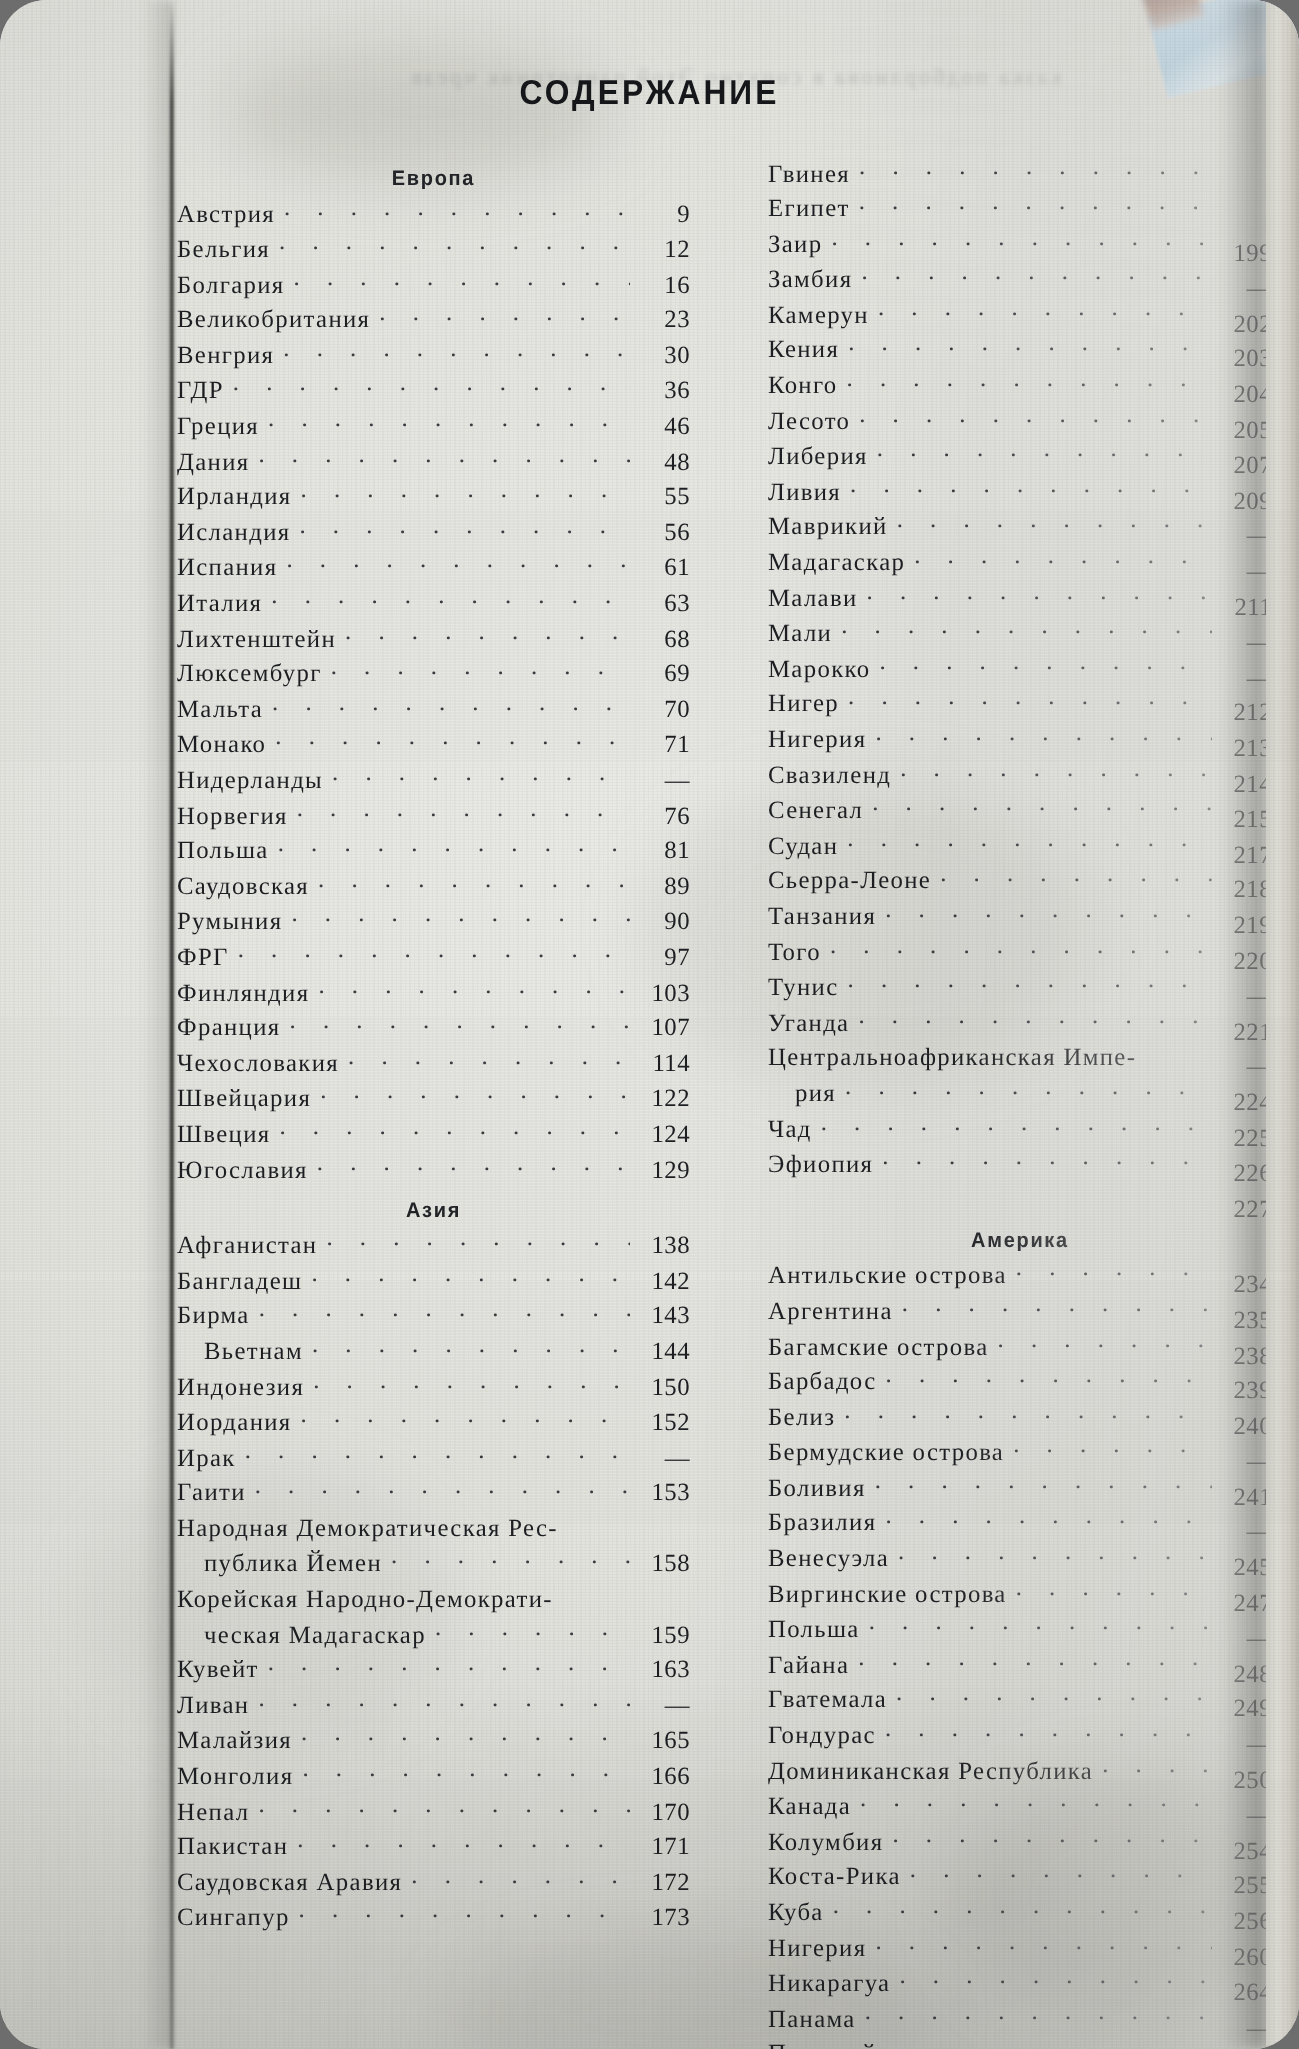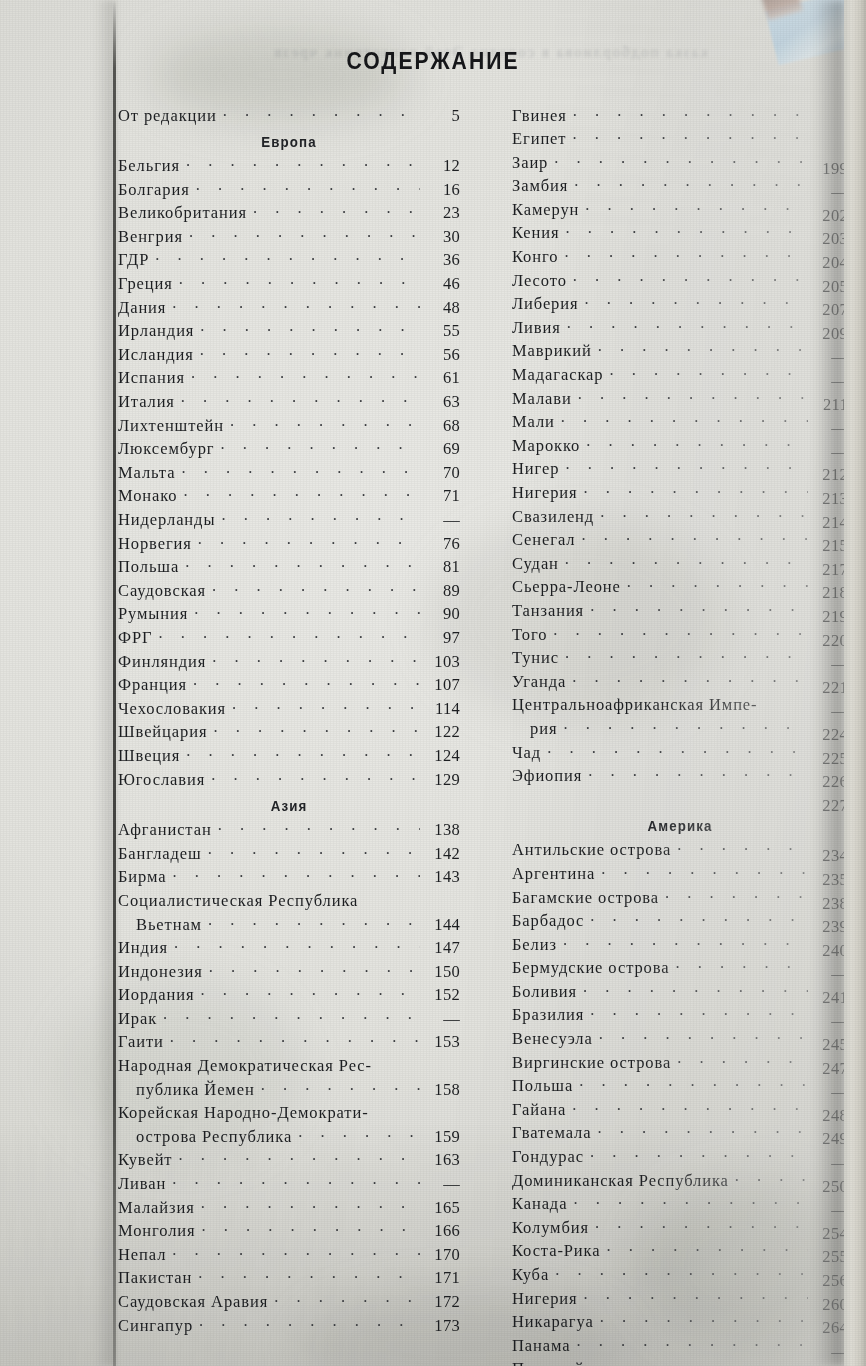--- a/index.html
+++ b/index.html
@@ -7,20 +7,21 @@
     padding: 0;
     background: #6d6d6d;
   }
   #page {
     position: relative;
     width: 866px;
     height: 1366px;
     overflow: hidden;
     background: #d9d9d4;
     font-family: "Liberation Serif", serif;
+    border-radius: 31px;
   }
   
   #paper {
     position: absolute;
     inset: 0;
     background:
       radial-gradient(ellipse 120% 80% at 45% 40%, #e9e9e5 0%, #e3e3de 45%, #d5d5cf 78%, #c9c9c2 100%);
   }
   #paper-tone {
     position: absolute;
@@ -218,27 +219,27 @@
   <div id="blue-object-2"></div>
 
   <div id="gutter-left-shadow"></div>
   <div id="gutter-left"></div>
 
   <div id="ghost-line">казка подборлиова в сопутно Этой  панкотринк чрезв</div>
 
   <div id="title">СОДЕРЖАНИЕ</div>
 
   <div class="column" id="col-left" style="top:104px;">
-      <div class="entry">
-        <span class="name">От редакции</span>
-        <span class="leader"></span>
-        <span class="page">5</span>
-      </div>
       <div class="section-head">Европа</div>
       <div class="entry">
+        <span class="name">Австрия</span>
+        <span class="leader"></span>
+        <span class="page">9</span>
+      </div>
+      <div class="entry">
         <span class="name">Бельгия</span>
         <span class="leader"></span>
         <span class="page">12</span>
       </div>
       <div class="entry">
         <span class="name">Болгария</span>
         <span class="leader"></span>
         <span class="page">16</span>
       </div>
       <div class="entry">
@@ -374,37 +375,27 @@
       </div>
       <div class="entry">
         <span class="name">Бангладеш</span>
         <span class="leader"></span>
         <span class="page">142</span>
       </div>
       <div class="entry">
         <span class="name">Бирма</span>
         <span class="leader"></span>
         <span class="page">143</span>
-      </div>
-      <div class="entry plain">
-        <span class="name">Социалистическая      Республика</span>
-        <span class="leader"></span>
-        <span class="page"></span>
       </div>
       <div class="entry cont">
         <span class="name">Вьетнам</span>
         <span class="leader"></span>
         <span class="page">144</span>
       </div>
       <div class="entry">
-        <span class="name">Индия</span>
-        <span class="leader"></span>
-        <span class="page">147</span>
-      </div>
-      <div class="entry">
         <span class="name">Индонезия</span>
         <span class="leader"></span>
         <span class="page">150</span>
       </div>
       <div class="entry">
         <span class="name">Иордания</span>
         <span class="leader"></span>
         <span class="page">152</span>
       </div>
       <div class="entry">
@@ -426,21 +417,21 @@
         <span class="name">публика  Йемен</span>
         <span class="leader"></span>
         <span class="page">158</span>
       </div>
       <div class="entry plain">
         <span class="name">Корейская   Народно-Демократи-</span>
         <span class="leader"></span>
         <span class="page"></span>
       </div>
       <div class="entry cont">
-        <span class="name">острова Республика</span>
+        <span class="name">ческая Мадагаскар</span>
         <span class="leader"></span>
         <span class="page">159</span>
       </div>
       <div class="entry">
         <span class="name">Кувейт</span>
         <span class="leader"></span>
         <span class="page">163</span>
       </div>
       <div class="entry">
         <span class="name">Ливан</span>

